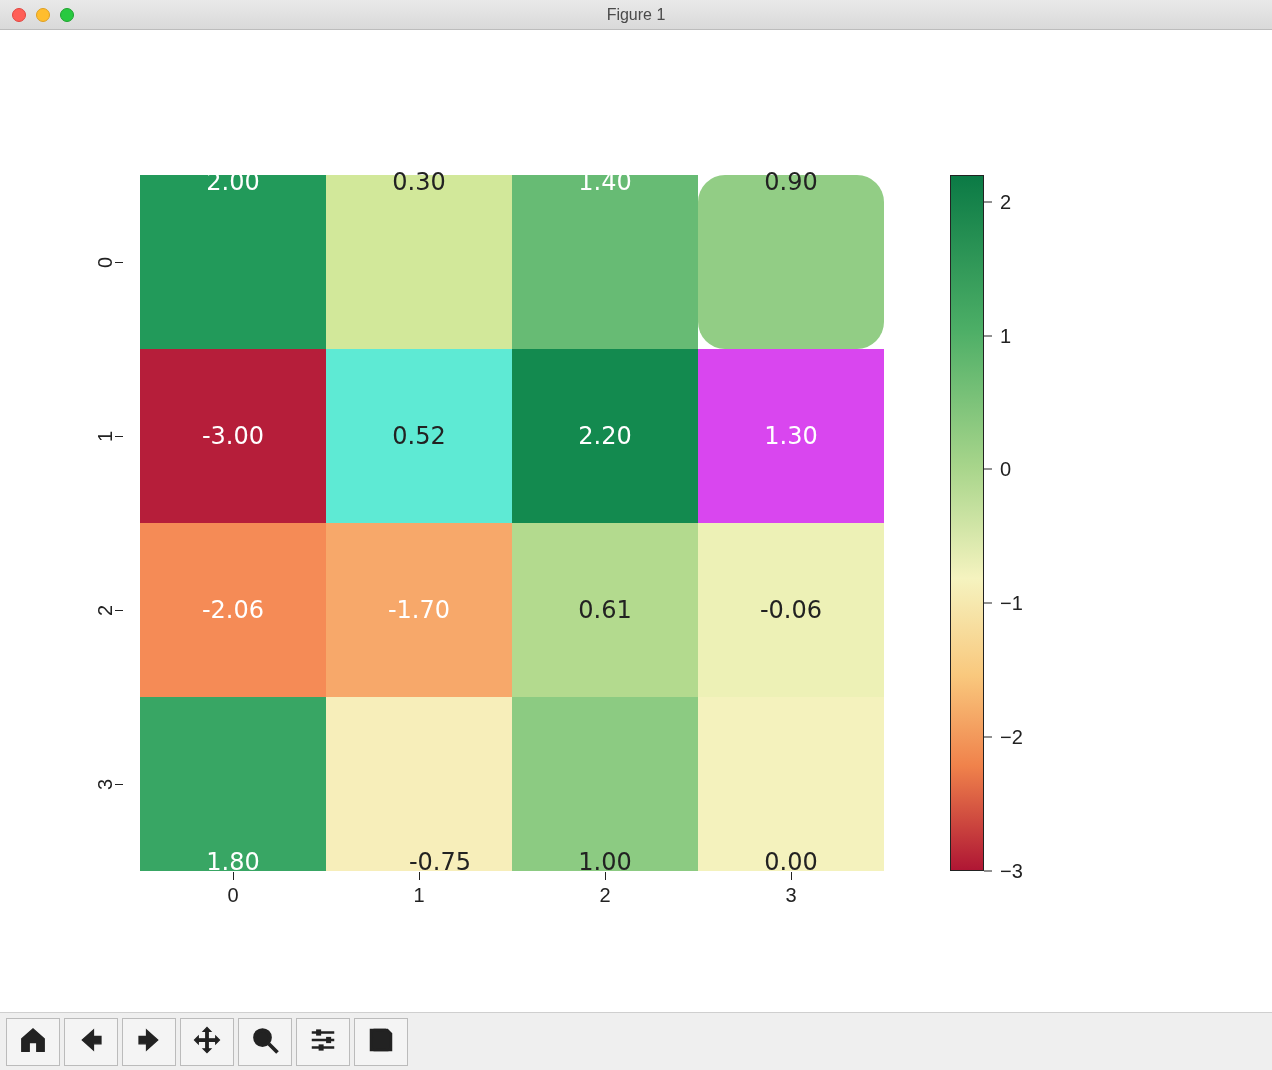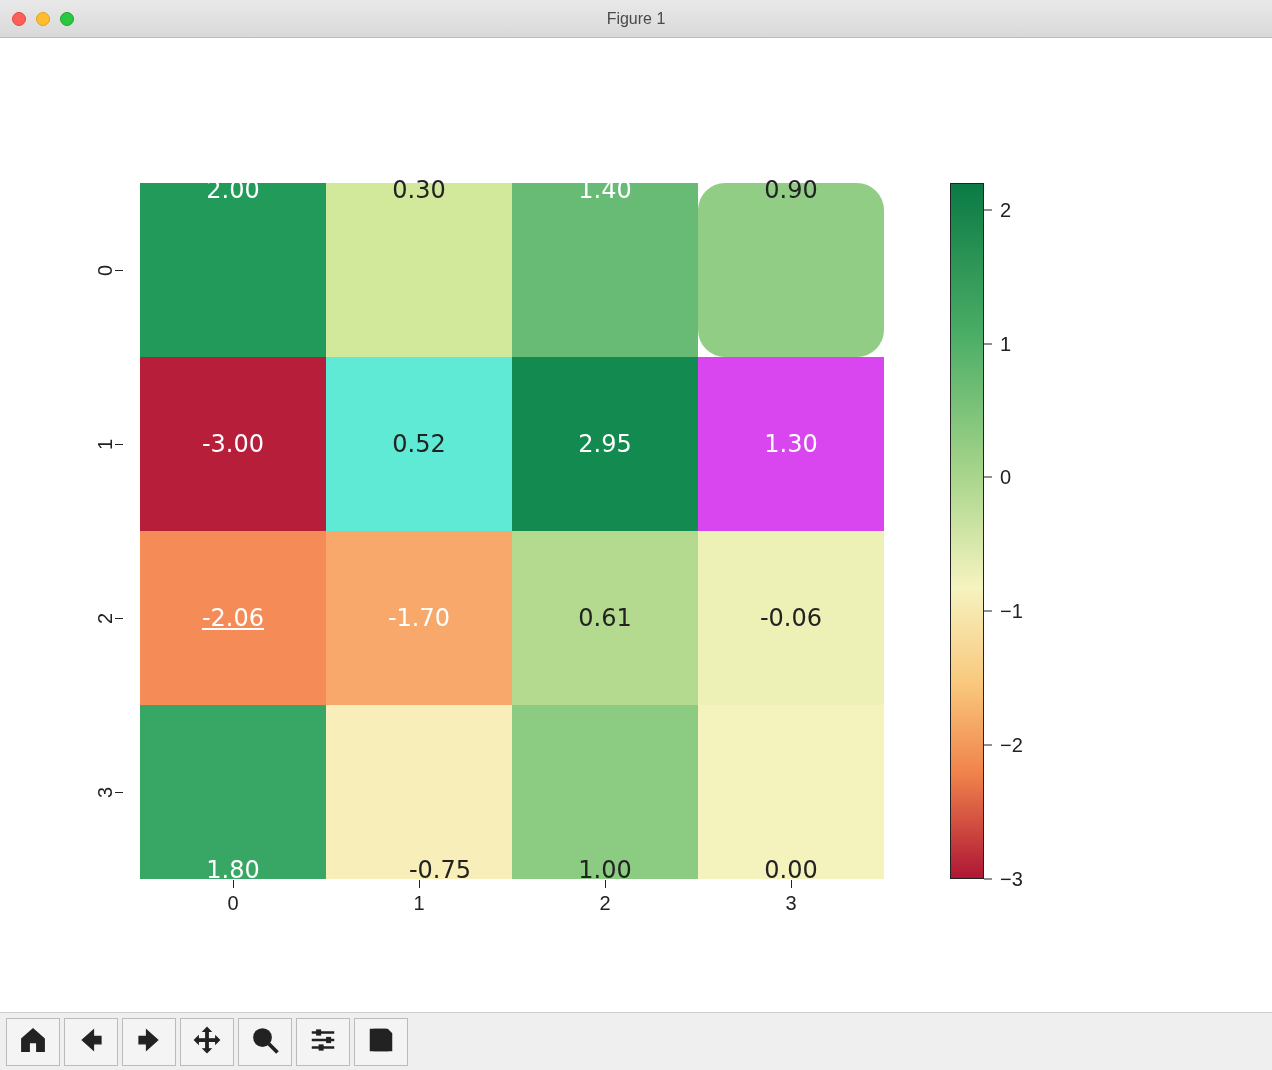--- a/index.html
+++ b/index.html
@@ -10,21 +10,21 @@
     background: #fff;
     width: 1272px;
     height: 1070px;
     overflow: hidden;
     display: flex;
     flex-direction: column;
   }
 
   
   .titlebar {
-    height: 38px;
+    height: 30px;
     background: linear-gradient(#e9e9e9, #d9d9d9);
     border-bottom: 1px solid #bcbcbc;
     display: flex;
     align-items: center;
     padding: 0 12px;
     position: relative;
   }
   .traffic {
     display: flex;
     gap: 10px;
@@ -228,26 +228,26 @@
         <div class="cell row0 light" style="background: rgb(146, 205, 133); border-radius: 27px;">
           <span class="cell-label">0.90</span>
         </div>
         <div class="cell row1 dark" style="background: rgb(182, 30, 58);">
           <span class="cell-label">-3.00</span>
         </div>
         <div class="cell row1 light" style="background: #5eead4;">
           <span class="cell-label">0.52</span>
         </div>
         <div class="cell row1 dark" style="background: rgb(19, 138, 79);">
-          <span class="cell-label">2.95</span>
+          <span class="cell-label">2.20</span>
         </div>
         <div class="cell row1 dark" style="background: #d946ef;">
           <span class="cell-label">1.30</span>
         </div>
-        <div class="cell row2 dark" style="background: rgb(245, 139, 86); text-decoration: underline;">
+        <div class="cell row2 dark" style="background: rgb(245, 139, 86);">
           <span class="cell-label">-2.06</span>
         </div>
         <div class="cell row2 dark" style="background: rgb(247, 168, 106);">
           <span class="cell-label">-1.70</span>
         </div>
         <div class="cell row2 light" style="background: rgb(179, 218, 142);">
           <span class="cell-label">0.61</span>
         </div>
         <div class="cell row2 light" style="background: rgb(237, 241, 182);">
           <span class="cell-label">-0.06</span>

